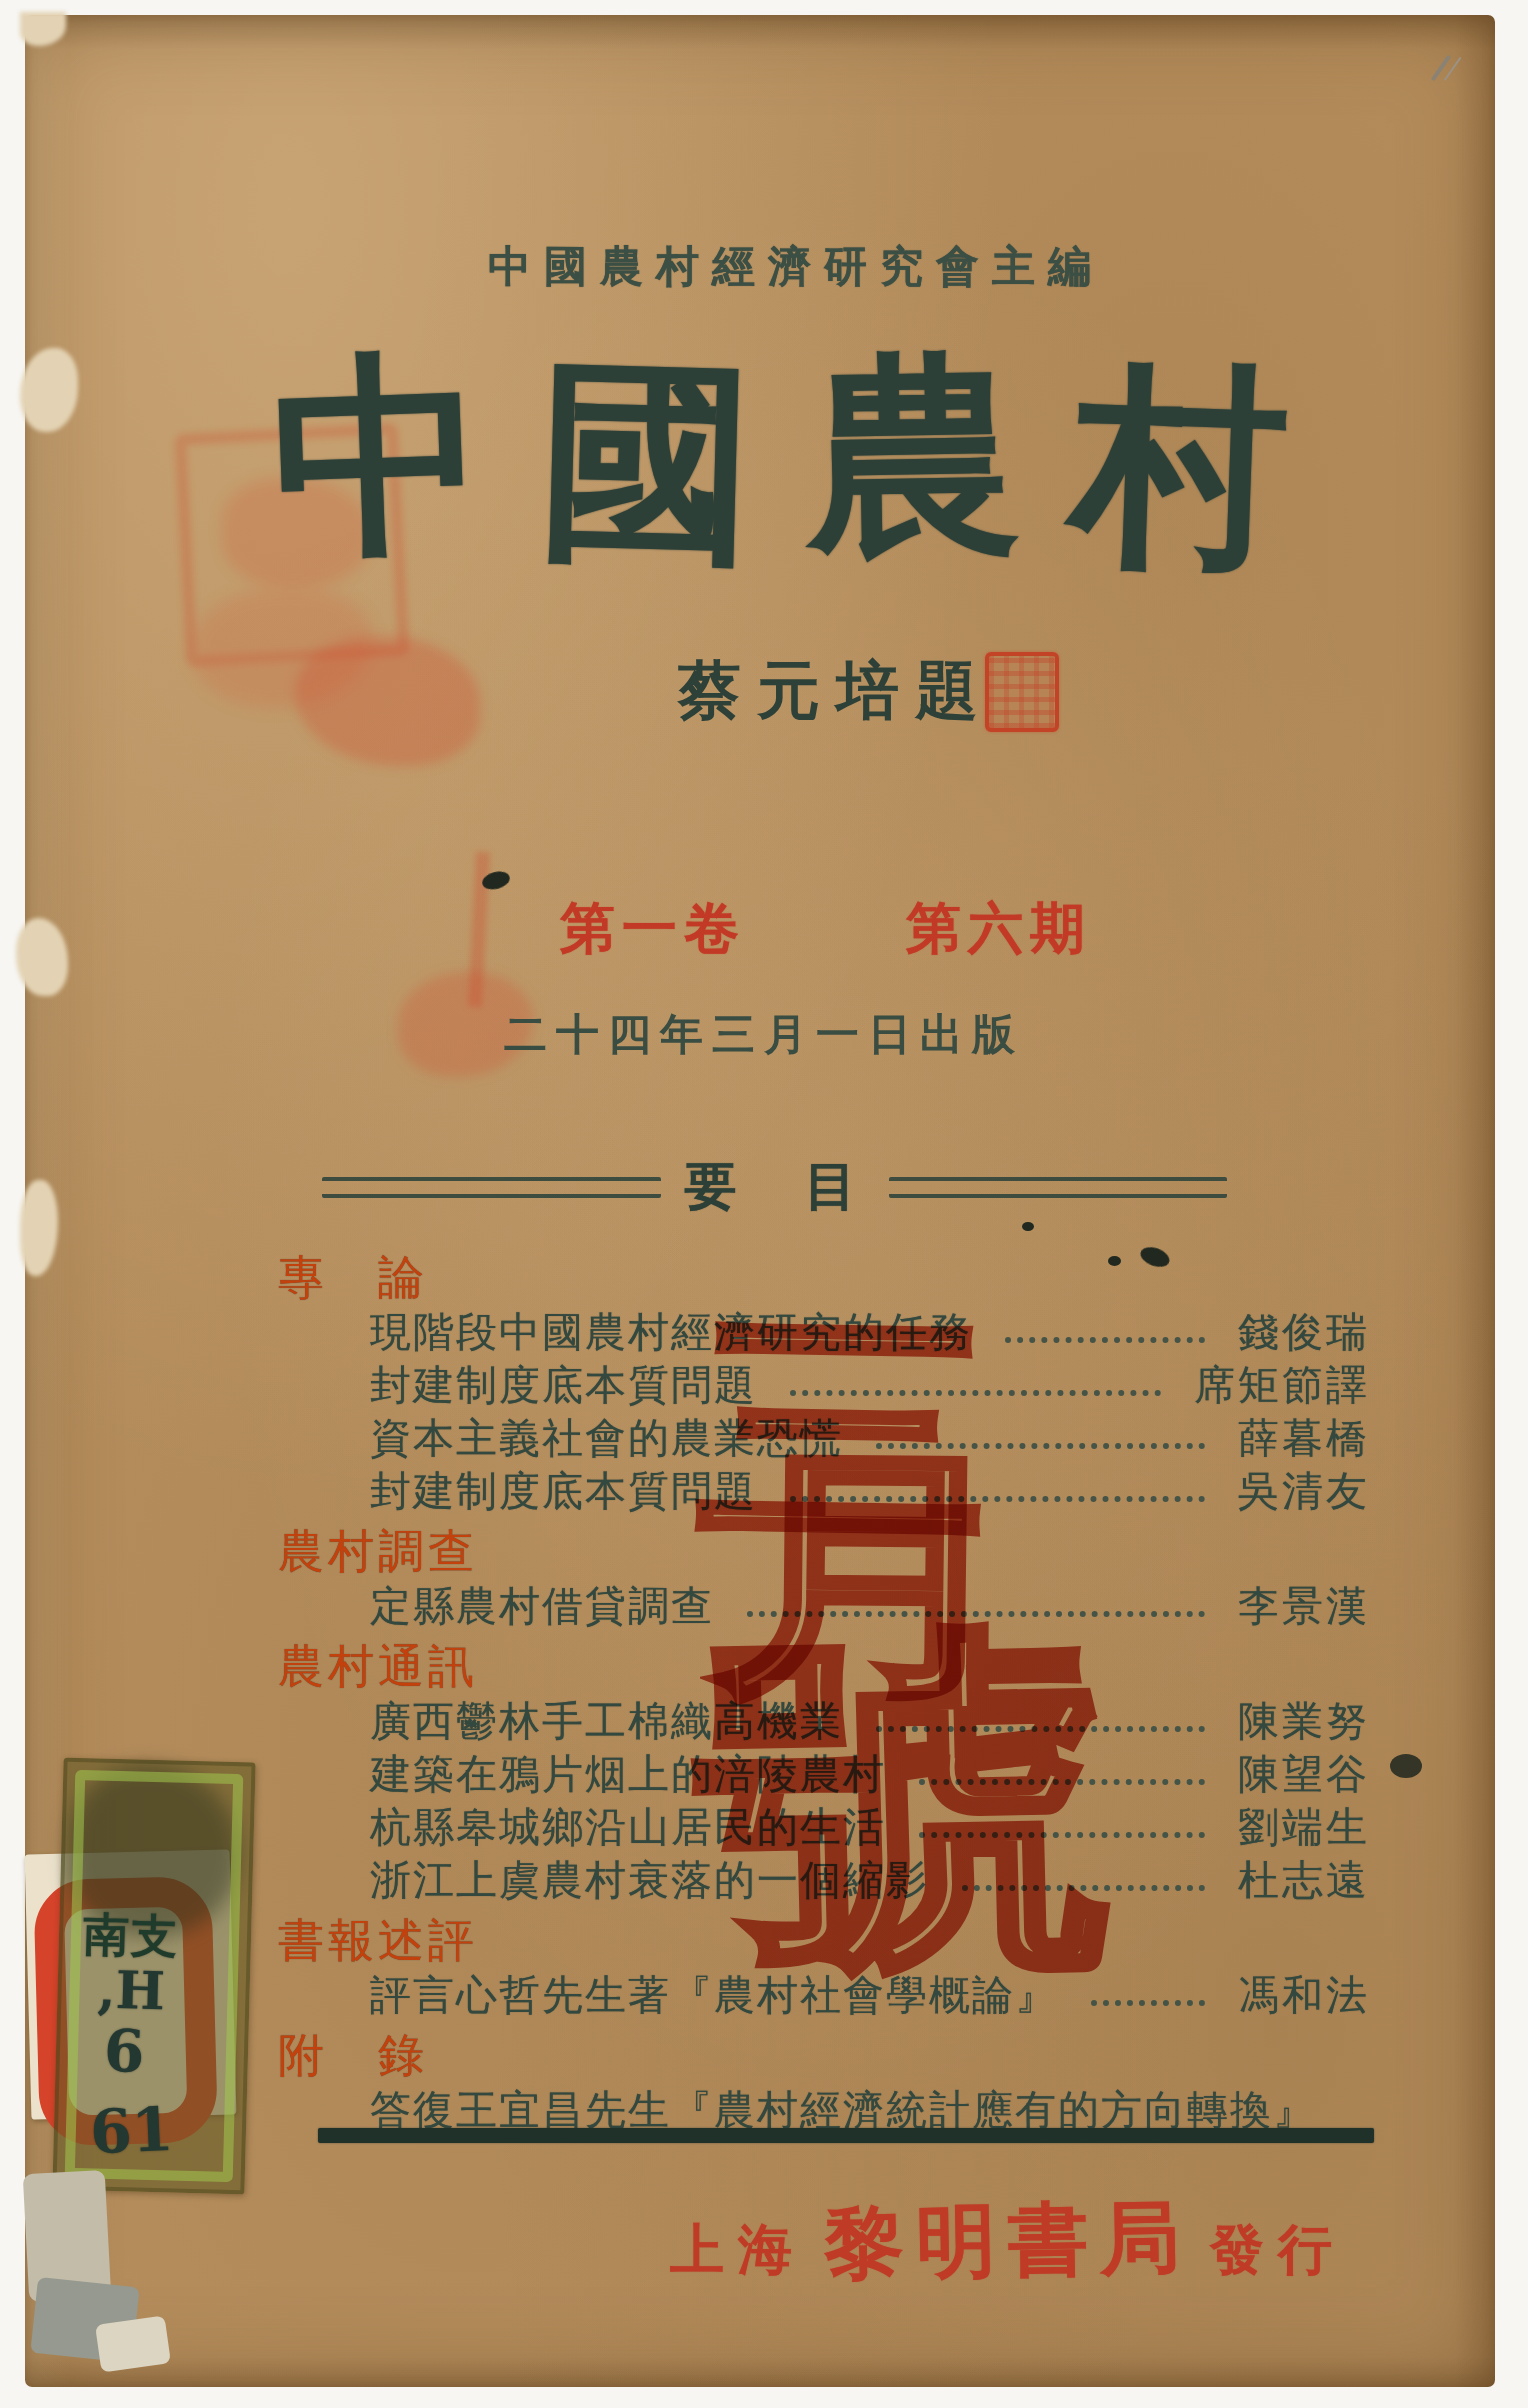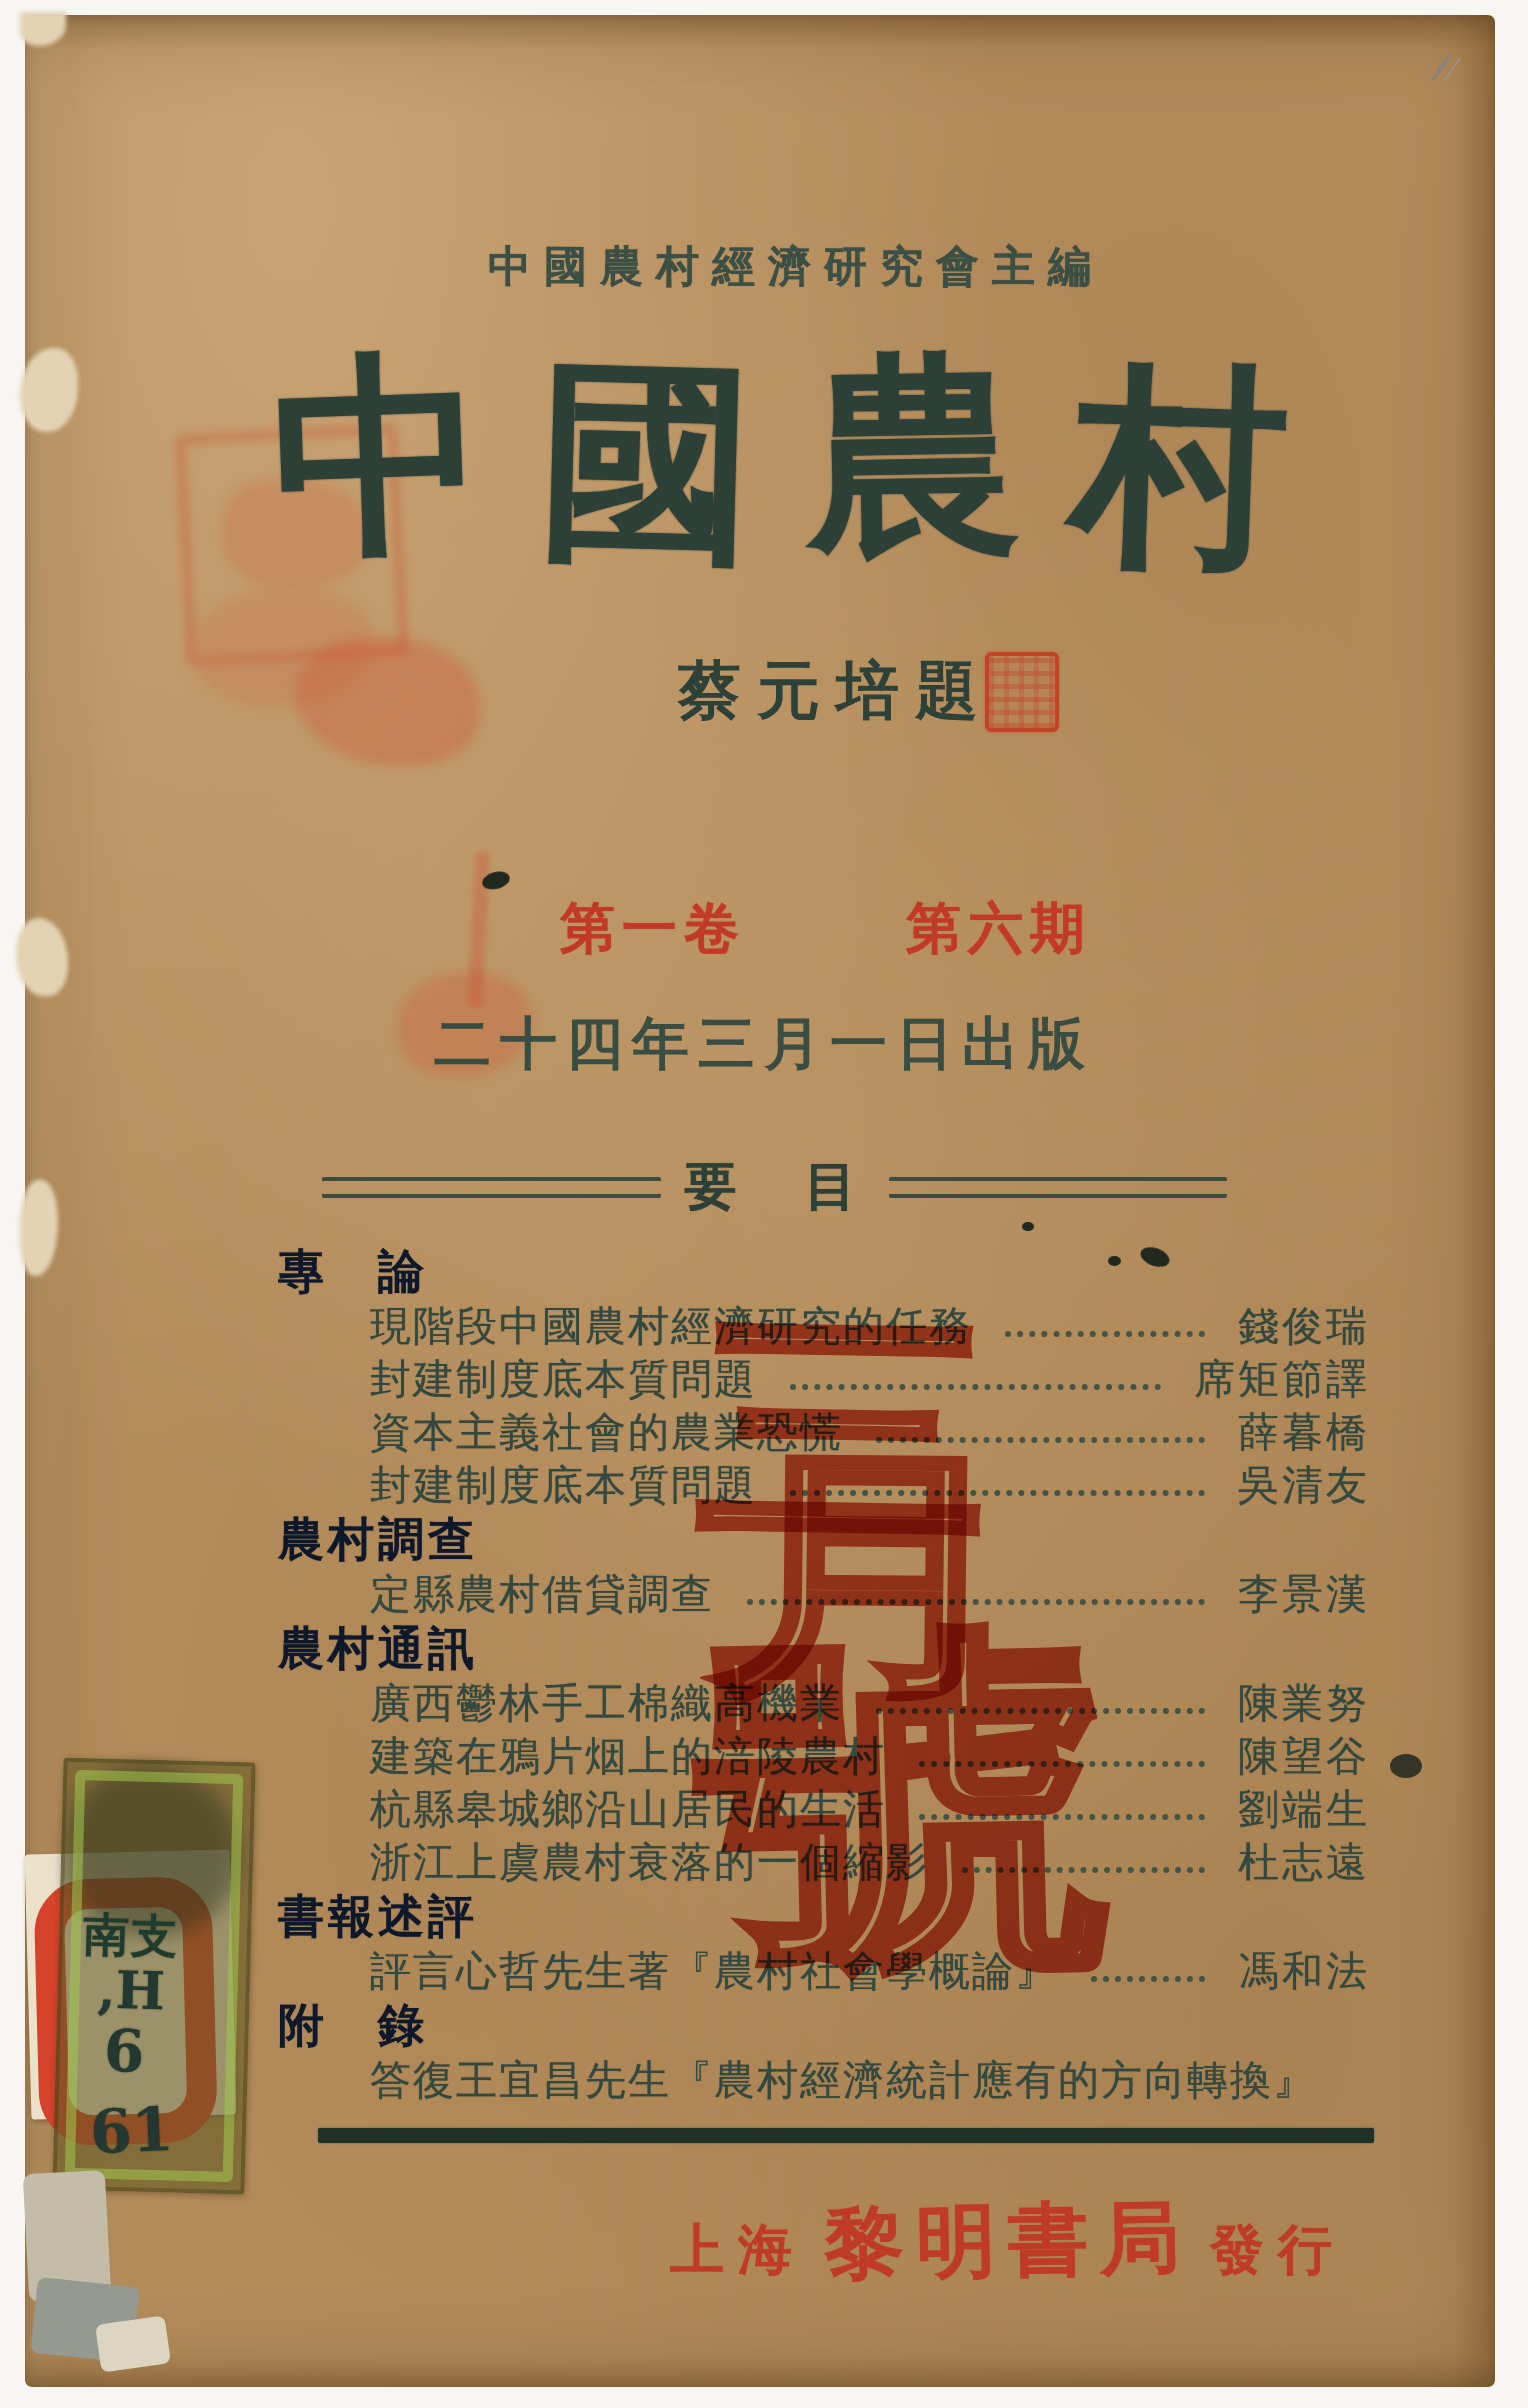--- a/index.html
+++ b/index.html
@@ -48,33 +48,33 @@
     background:
       repeating-linear-gradient(0deg, rgba(195,67,39,.38) 0 5px, transparent 5px 13px),
       repeating-linear-gradient(90deg, rgba(195,67,39,.30) 0 5px, transparent 5px 15px),
       rgba(208,84,52,.14);
     box-shadow:0 0 3px rgba(195,67,39,.5);}
 
   .vol-line{top:892px;left:0;width:100%;display:flex;justify-content:center;gap:160px;
     padding-left:62px;font-size:55px;font-weight:bold;letter-spacing:7px;color:#c23a26;
     text-shadow:0 0 1px rgba(194,58,38,.8);}
   .date-line{top:1006px;left:0;width:100%;text-align:center;
-    font-size:57px;font-weight:600;letter-spacing:9px;color:#3a4d42;}
+    font-size:43px;font-weight:600;letter-spacing:9px;color:#3a4d42;}
 
   
   .toc-header{top:1152px;left:322px;width:905px;display:flex;align-items:center;}
   .dline{flex:1;height:13px;border-top:4px solid #33473d;border-bottom:4px solid #33473d;
     opacity:.92;border-radius:2px;}
   .toc-header .label{padding:0 24px;font-size:52px;font-weight:bold;letter-spacing:8px;color:#2d4038;
     white-space:nowrap;text-shadow:0 0 1px rgba(45,64,56,.8);}
 
   
   #toc{top:1244px;left:278px;width:1092px;}
-  .toc-section{height:56px;display:flex;align-items:center;
-    font-size:46px;font-weight:bold;color:#0f172a;letter-spacing:4px;
+  .toc-section{height:56px;margin-top:6px;display:flex;align-items:center;
+    font-size:46px;font-weight:normal;color:#c2410c;letter-spacing:4px;
     text-shadow:0 0 1px rgba(45,64,56,.8);}
   .toc-item{height:53px;display:flex;align-items:center;padding-left:92px;
     font-size:41px;color:#33483e;text-shadow:0 0 1px rgba(45,64,56,.7);gap:21px;}
   .ti-title{white-space:nowrap;letter-spacing:2px;}
   .leader{flex:1;height:0;border-bottom:6px dotted #3c5045;margin:0 12px;
     transform:translateY(7px);opacity:.92;}
   .ti-author{white-space:nowrap;letter-spacing:3px;}
 
   
   .thick-rule{top:2128px;left:318px;width:1056px;height:15px;background:#20312a;border-radius:2px;

